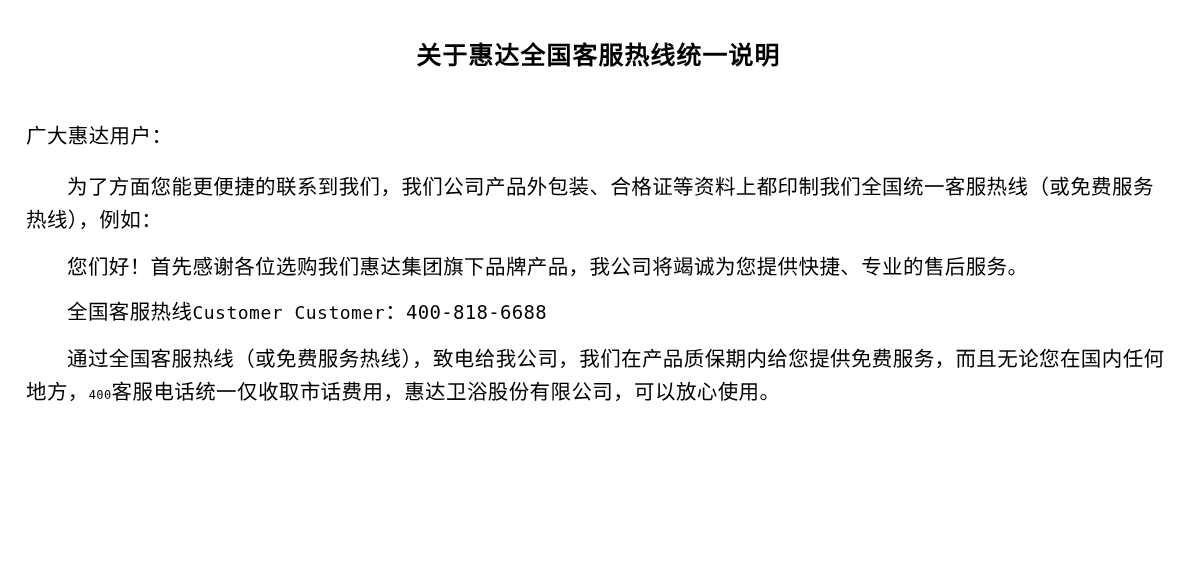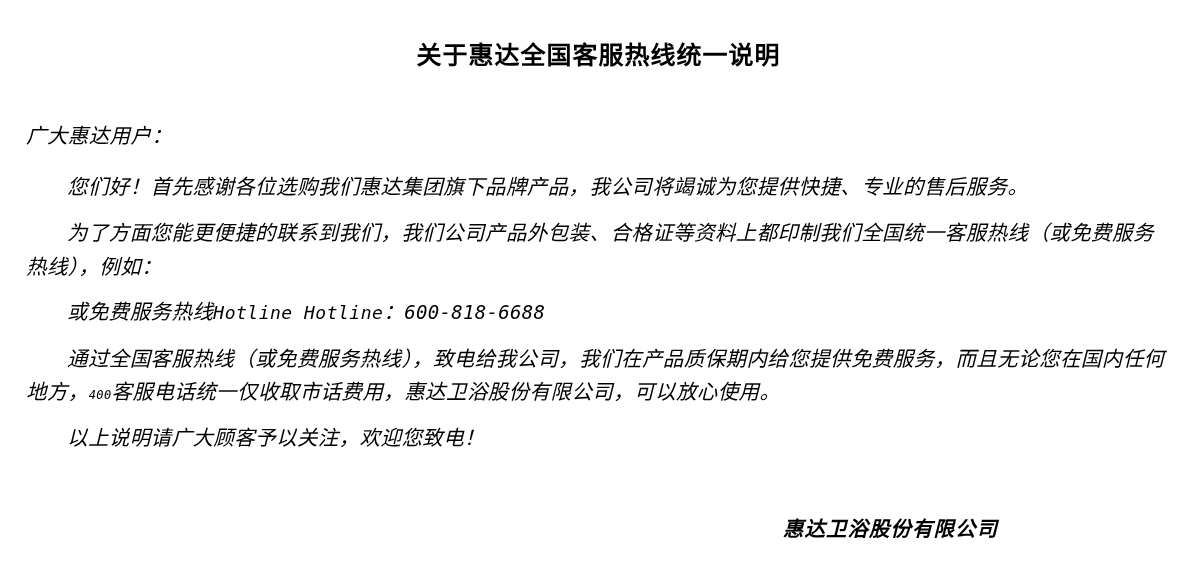--- a/index.html
+++ b/index.html
@@ -25,21 +25,20 @@
     text-align: center;
     font-size: 25px;
     font-weight: bold;
     letter-spacing: 1px;
     margin: 38px 4px 0 0;
     line-height: 1.4;
   }
   .body-block {
     margin-top: 46px;
     padding: 0 28px 0 26px;
-    font-style: italic;
   }
   .para {
     font-size: 20.5px;
     line-height: 1.62;
     letter-spacing: 0.4px;
     margin: 0 0 13px 0;
     text-align: left;
   }
   .para.indent {
     text-indent: 2em;
@@ -82,30 +81,28 @@
 <body>
 
 <div class="page">
 
   <h1 class="doc-title">关于惠达全国客服热线统一说明</h1>
 
   <div class="body-block">
 
     <p class="para salutation">广大惠达用户：</p>
 
+    <p class="para indent">为了方面您能更便捷的联系到我们，我们公司产品外包装、合格证等资料上都印制我们全国统一客服热线（或免费服务热线），例如：</p>
+
     <p class="para indent">您们好！首先感谢各位选购我们惠达集团旗下品牌产品，我公司将竭诚为您提供快捷、专业的售后服务。</p>
 
-    <p class="para indent">为了方面您能更便捷的联系到我们，我们公司产品外包装、合格证等资料上都印制我们全国统一客服热线（或免费服务热线），例如：</p>
-
     <p class="hotline-line">
-      <span>或免费服务热线</span><span class="hotline-en">Hotline Hotline</span><span>：</span><span class="hotline-num">600-818-6688</span>
+      <span>全国客服热线</span><span class="hotline-en">Customer Customer</span><span>：</span><span class="hotline-num">400-818-6688</span>
     </p>
 
     <p class="para indent">
       <span>通过全国客服热线（或免费服务热线），致电给我公司，我们在产品质保期内给您提供免费服务，而且无论您在国内任何地方，</span><span class="num-inline">400</span><span>客服电话统一仅收取市话费用，惠达卫浴股份有限公司，可以放心使用。</span>
     </p>
 
-    <p class="para indent">以上说明请广大顾客予以关注，欢迎您致电！</p>
 
-    <p class="signature">惠达卫浴股份有限公司</p>
 
   </div>
 </div>
 
 </body></html>

